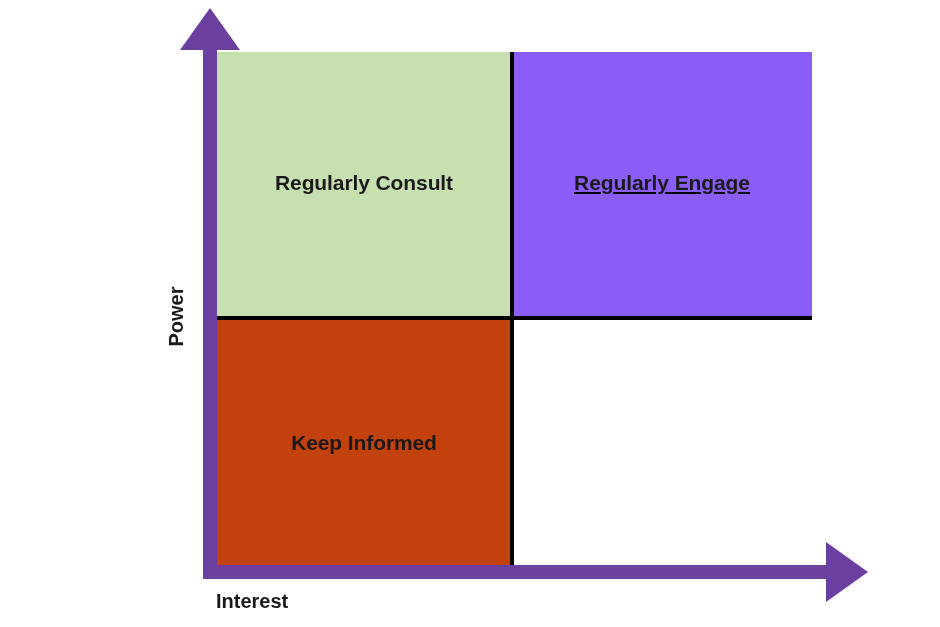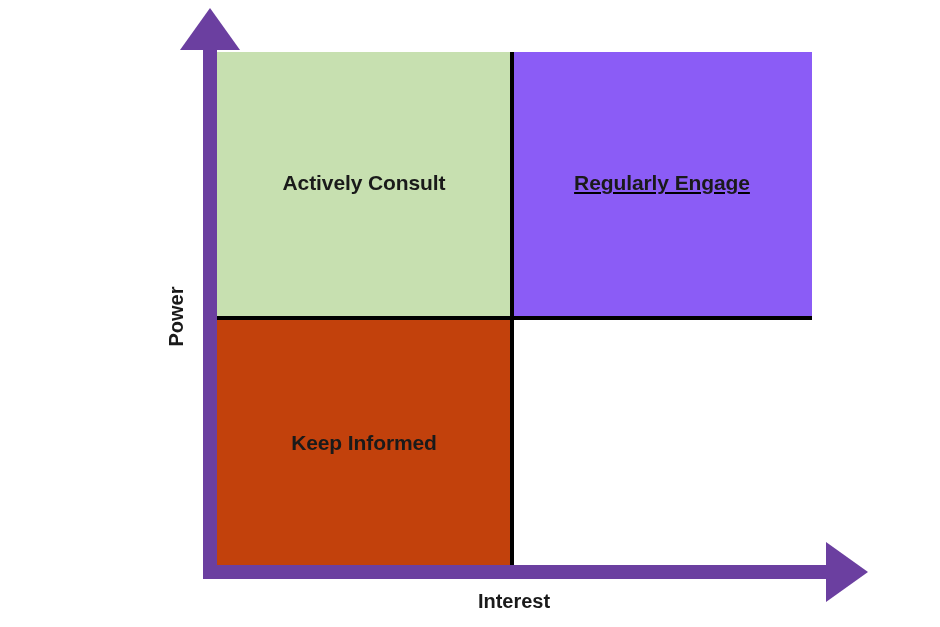--- a/index.html
+++ b/index.html
@@ -126,32 +126,31 @@
     top: 305px;
     width: 100px;
     text-align: center;
     transform: rotate(-90deg);
     transform-origin: center center;
   }
   .axis-title-x {
     left: 216px;
     top: 590px;
     width: 596px;
-    text-align: center;
   }
 </style>
 </head>
 <body>
 
 <div id="canvas">
 
   <div class="plot">
 
     <div class="quad q-tl">
-      <span class="quad-label">Actively Consult</span>
+      <span class="quad-label">Regularly Consult</span>
     </div>
 
     <div class="quad q-tr">
       <span class="quad-label">Regularly Engage</span>
     </div>
 
     <div class="quad q-bl">
       <span class="quad-label">Keep Informed</span>
     </div>
 

